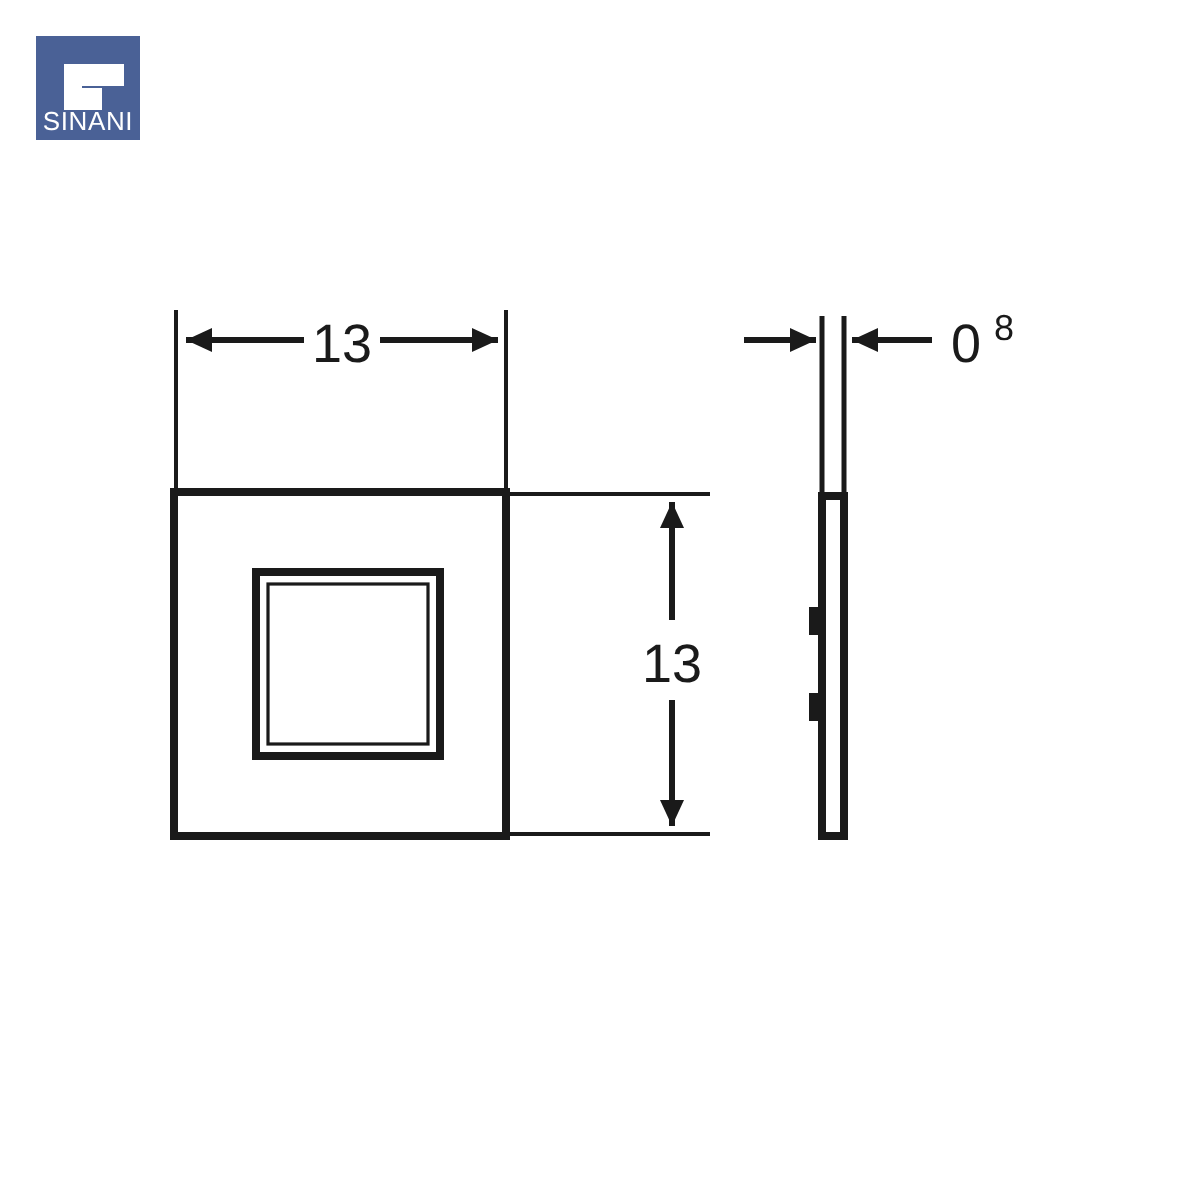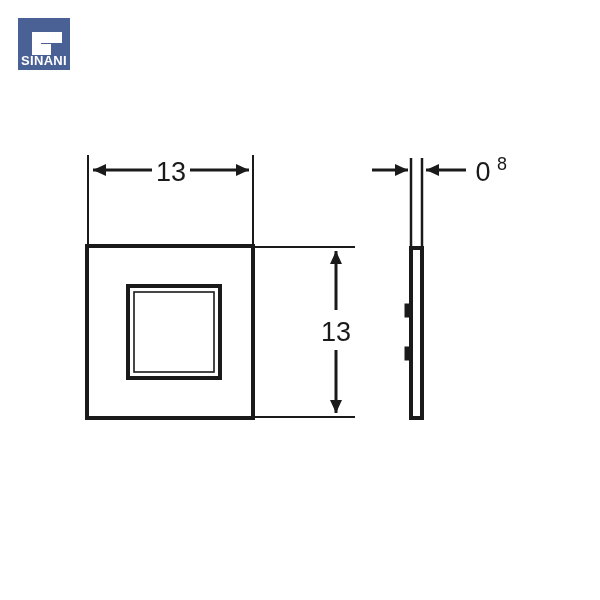--- a/index.html
+++ b/index.html
@@ -59,21 +59,21 @@
     background: #ffffff;
   }
   #logo-text {
     position: absolute;
     left: 0;
     top: 36px;
     width: 52px;
     text-align: center;
     color: #ffffff;
     font-family: "Liberation Sans", sans-serif;
-    font-weight: bold;
+    font-weight: normal;
     font-size: 13px;
     letter-spacing: 0.3px;
     line-height: 14px;
   }
 
   
   #drawing {
     position: absolute;
     left: 0;
     top: 0;

